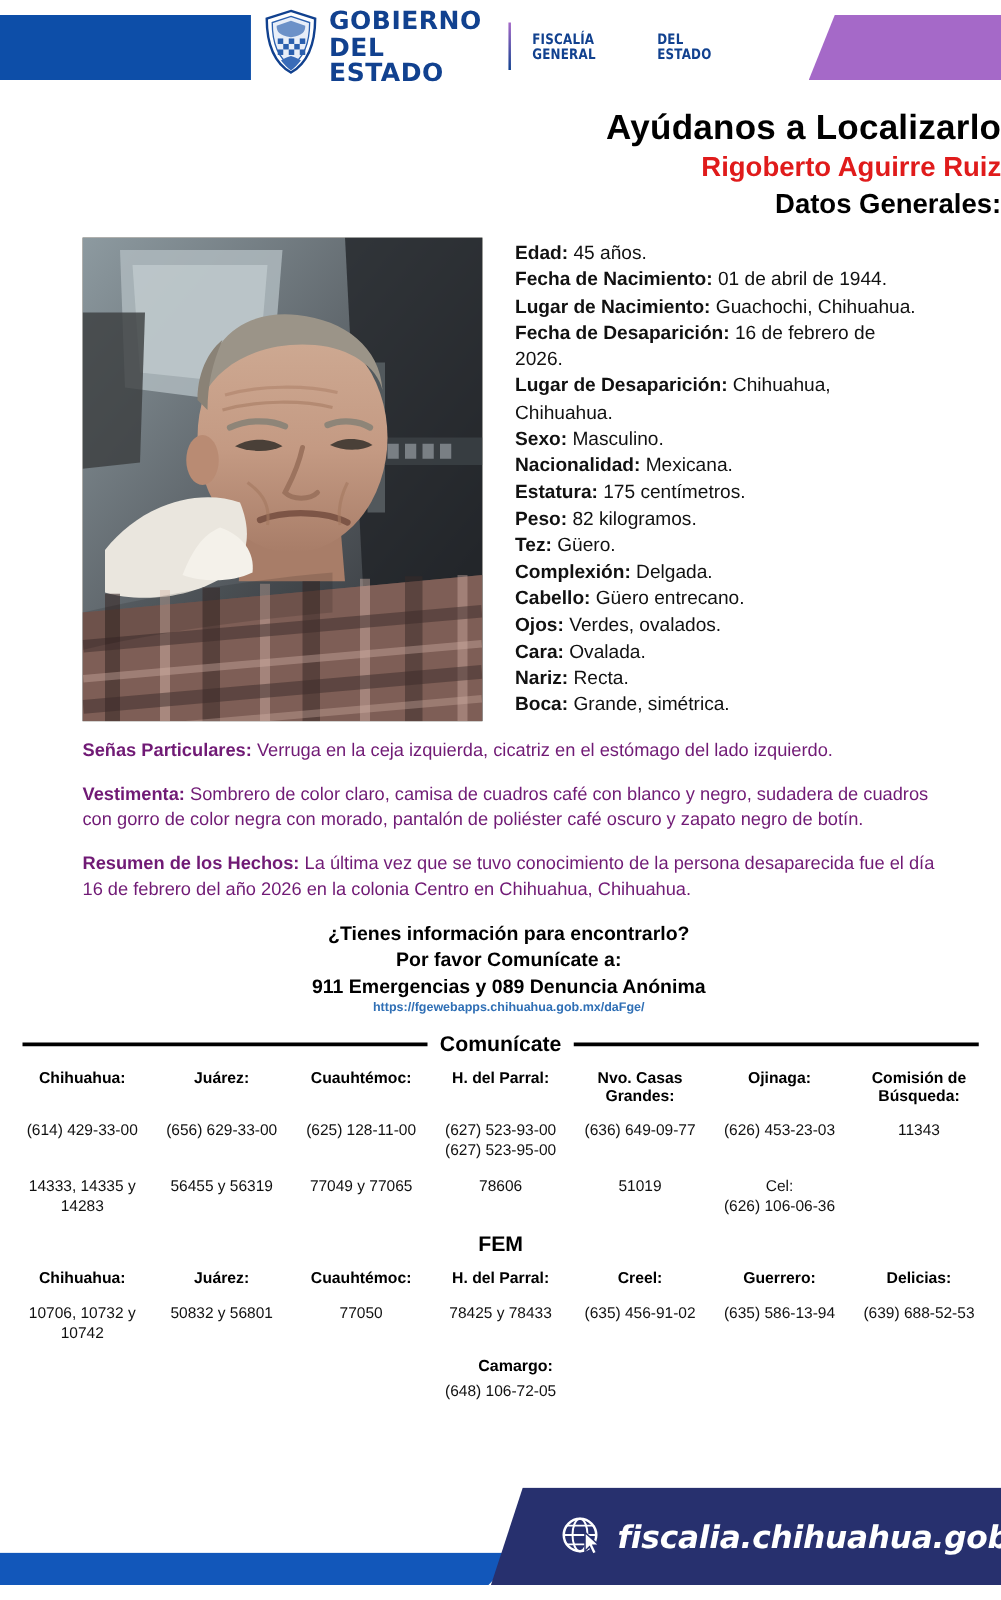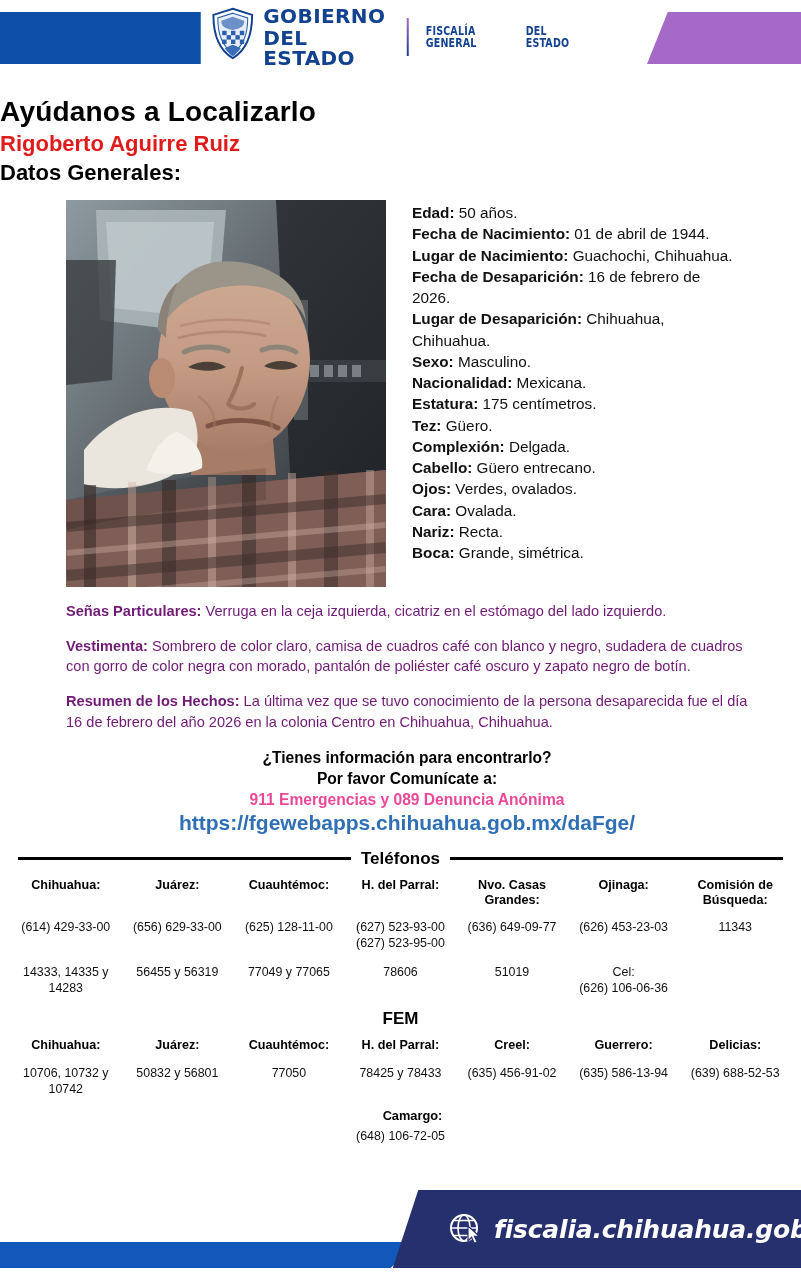--- a/index.html
+++ b/index.html
@@ -41,21 +41,21 @@
   .gob-l2 { margin-top: 2px; }
   .hdr-div { width: 3px; height: 38px; background: linear-gradient(#a569c8, #11418f); margin: 0 8px; }
   .fis-text { display:flex; flex-direction: row; line-height: 1.05; }
   .fis-l1, .fis-l2 {
     font-family: "DejaVu Sans Condensed","DejaVu Sans", sans-serif;
     font-weight: 700; font-size: 11.5px; color: #11418f;
     letter-spacing: .2px; transform: scaleX(.92); transform-origin: left center;
   }
 
   
-  .titles { text-align: left; margin-top: 14px; }
+  .titles { text-align: right; margin-top: 4px; }
   .t-main {
     font-family: "Liberation Sans", sans-serif;
     font-weight: 700; font-size: 28px; color: #000; letter-spacing: .2px;
   }
   .t-name {
     font-family: "Liberation Sans", sans-serif;
     font-weight: 700; font-size: 22px; color: #e01b1b; margin-top: 3px;
   }
   .t-sub {
     font-family: "Liberation Sans", sans-serif;
@@ -80,22 +80,22 @@
   .paras { padding: 0 48px 0 66px; margin-top: 14px; }
   .para {
     font-family: "Liberation Sans", sans-serif;
     font-size: 14.6px; color: #701a75; line-height: 1.42; margin-bottom: 14px;
   }
   .para b { font-weight: 700; }
 
   
   .contact { text-align: center; margin-top: 12px; padding-left: 13px; }
   .c1, .c2 { font-weight: 700; font-size: 15.6px; color: #000; line-height: 1.35; }
-  .c3 { font-weight: 700; font-size: 15.6px; color: #ec4899; margin-top: 2px; }
-  .c4 { font-weight: 700; font-size: 21px; color: #2f6fb5; margin-top: 2px; }
+  .c3 { font-weight: 700; font-size: 15.6px; color: #000000; margin-top: 2px; }
+  .c4 { font-weight: 700; font-size: 10px; color: #2f6fb5; margin-top: 2px; }
 
   
   .sec-title {
     display: flex; align-items: center; gap: 10px;
     padding: 0 18px; margin-top: 14px;
   }
   .sec-title .rule { flex: 1 1 auto; height: 3px; background: #000; }
   .sec-title .lbl { font-weight: 700; font-size: 17px; color: #000; white-space: nowrap; }
 
   .sec-title-plain { text-align: center; font-weight: 700; font-size: 17px; color:#000; margin-top: 10px; }
@@ -272,28 +272,29 @@
             <rect x="0" y="356" width="320" height="11" fill="#3a2b2a" opacity=".6" transform="rotate(-5 160 361)"></rect>
             <rect x="0" y="380" width="320" height="6" fill="#d9b9ad" opacity=".4" transform="rotate(-5 160 383)"></rect>
           </g>
 
           <path d="M0 300 C60 286 130 274 200 268 L200 300 C130 306 60 316 0 330 Z" fill="#000" opacity=".12"></path>
         </g>
       </svg>
     </div>
 
     <div class="datalist">
-      <div class="drow"><b>Edad:</b> <span>50 años.</span></div>
+      <div class="drow"><b>Edad:</b> <span>45 años.</span></div>
       <div class="drow"><b>Fecha de Nacimiento:</b> <span>01 de abril de 1944.</span></div>
       <div class="drow"><b>Lugar de Nacimiento:</b> <span>Guachochi, Chihuahua.</span></div>
       <div class="drow"><b>Fecha de Desaparición:</b> <span>16 de febrero de 2026.</span></div>
       <div class="drow"><b>Lugar de Desaparición:</b> <span>Chihuahua, Chihuahua.</span></div>
       <div class="drow"><b>Sexo:</b> <span>Masculino.</span></div>
       <div class="drow"><b>Nacionalidad:</b> <span>Mexicana.</span></div>
       <div class="drow"><b>Estatura:</b> <span>175 centímetros.</span></div>
+      <div class="drow"><b>Peso:</b> <span>82 kilogramos.</span></div>
       <div class="drow"><b>Tez:</b> <span>Güero.</span></div>
       <div class="drow"><b>Complexión:</b> <span>Delgada.</span></div>
       <div class="drow"><b>Cabello:</b> <span>Güero entrecano.</span></div>
       <div class="drow"><b>Ojos:</b> <span>Verdes, ovalados.</span></div>
       <div class="drow"><b>Cara:</b> <span>Ovalada.</span></div>
       <div class="drow"><b>Nariz:</b> <span>Recta.</span></div>
       <div class="drow"><b>Boca:</b> <span>Grande, simétrica.</span></div>
     </div>
   </div>
 
@@ -305,21 +306,21 @@
 
   <div class="contact">
     <div class="c1">¿Tienes información para encontrarlo?</div>
     <div class="c2">Por favor Comunícate a:</div>
     <div class="c3">911 Emergencias y 089 Denuncia Anónima</div>
     <div class="c4">https://fgewebapps.chihuahua.gob.mx/daFge/</div>
   </div>
 
   <div class="sec-title">
     <span class="rule"></span>
-    <span class="lbl">Teléfonos</span>
+    <span class="lbl">Comunícate</span>
     <span class="rule"></span>
   </div>
 
   <div class="ptable">
     <table class="tel">
       <thead>
         <tr>
           <th>Chihuahua:</th>
           <th>Juárez:</th>
           <th>Cuauhtémoc:</th>

